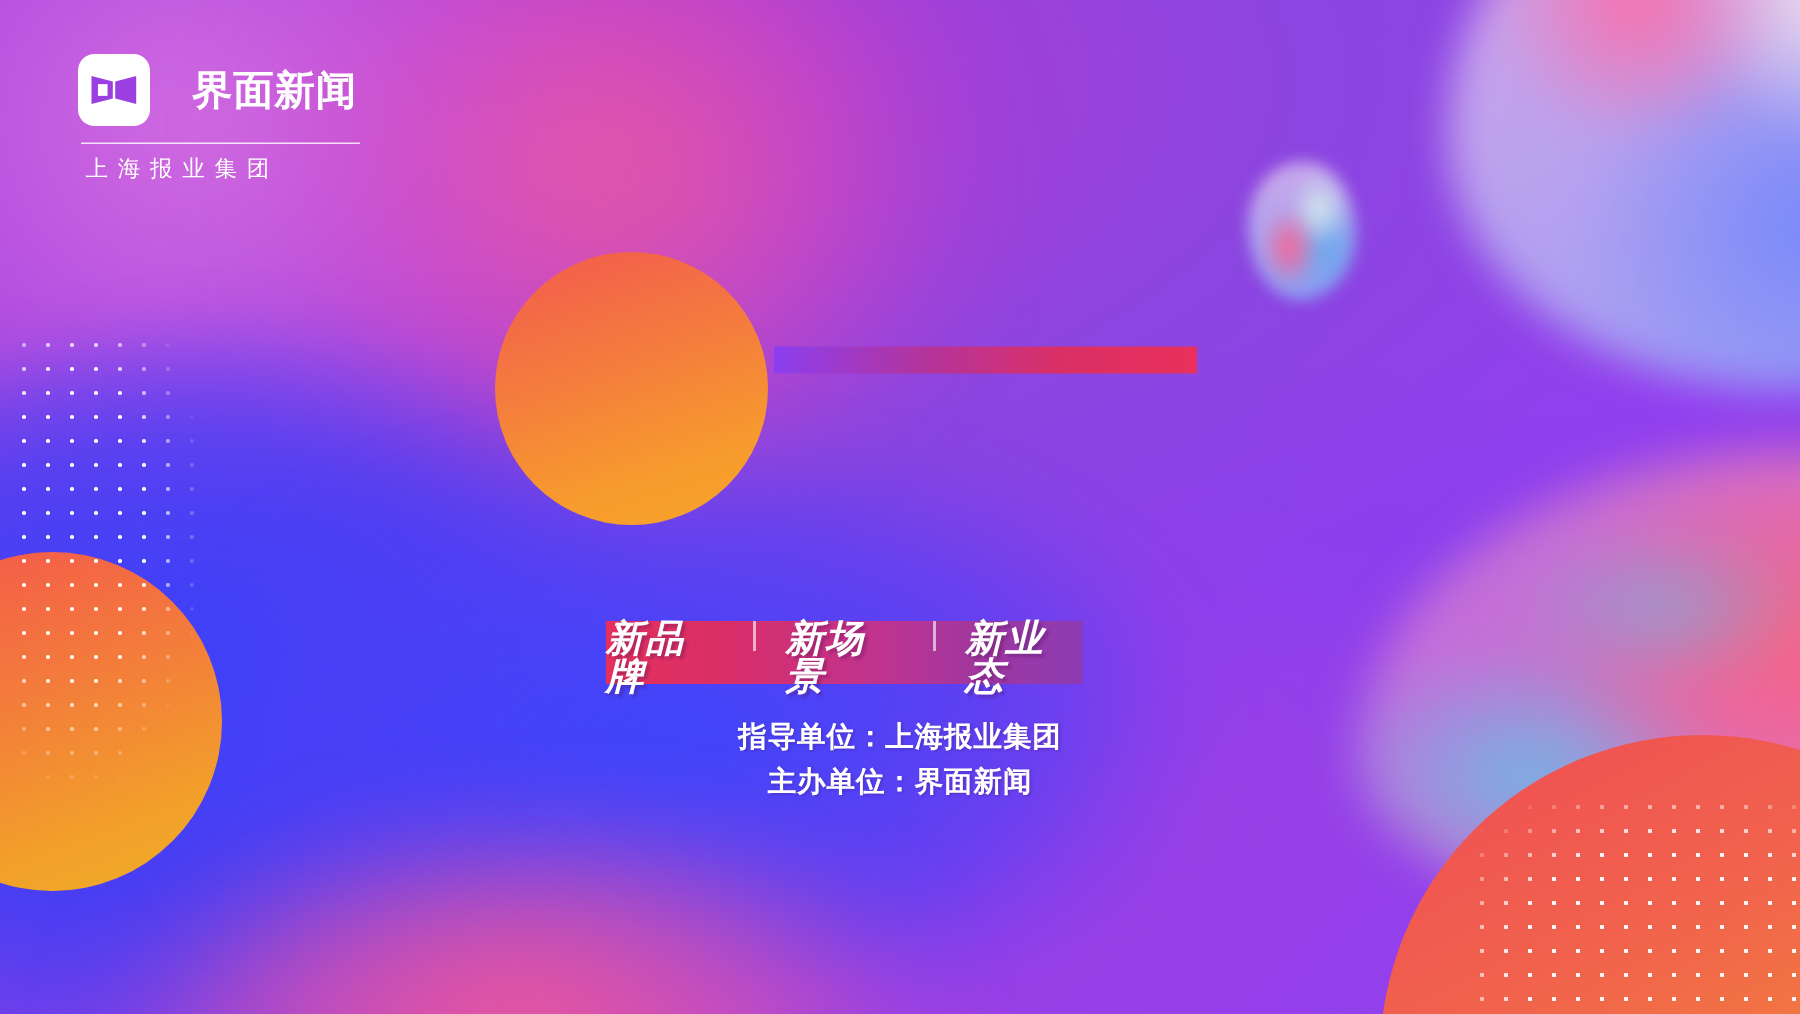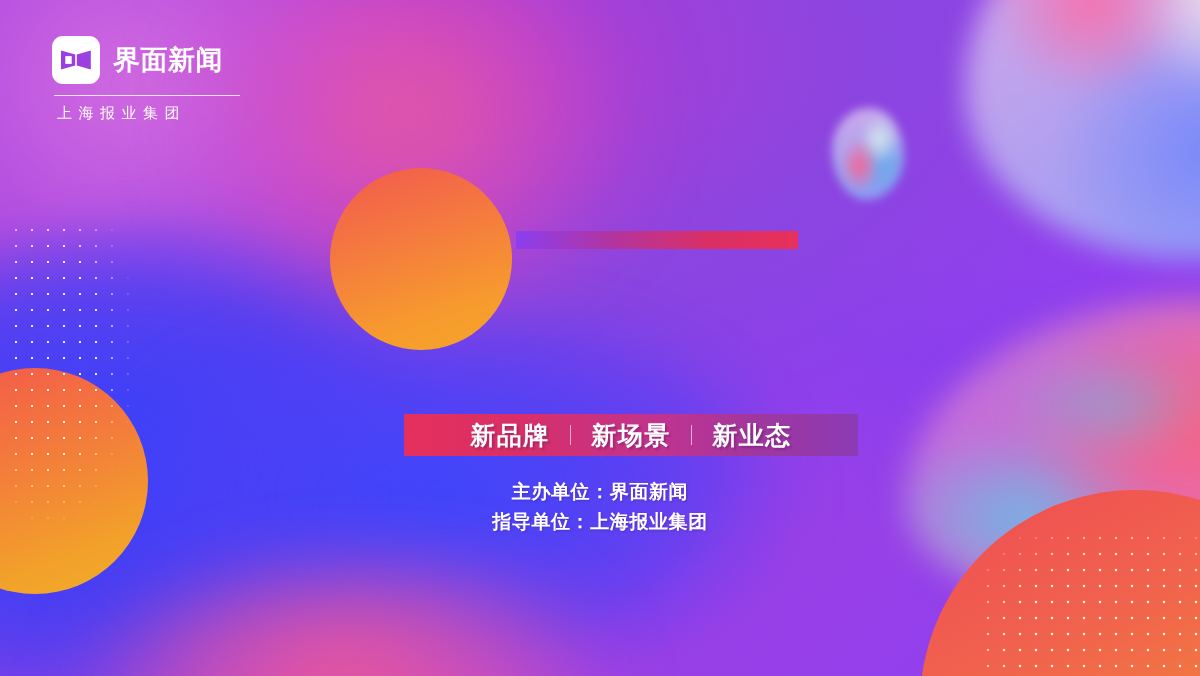--- a/index.html
+++ b/index.html
@@ -127,21 +127,21 @@
     left:980px; top:530px; width:220px; height:146px;
     background-image:radial-gradient(circle, #ffffff 1.4px, transparent 1.6px);
     background-size:16px 16px;
     -webkit-mask-image:radial-gradient(86% 96% at 62% 74%, #000 0%, #000 56%, transparent 92%);
             mask-image:radial-gradient(86% 96% at 62% 74%, #000 0%, #000 56%, transparent 92%);
     opacity:.95;
   }
 
   
   .logo-lockup{ position:absolute; left:52px; top:36px; width:190px; }
-  .logo-row{ display:flex; align-items:center; gap:13px;text-align:center; }
+  .logo-row{ display:flex; align-items:center; gap:28px;text-align:center; }
   .logo-mark{
     width:48px; height:48px; border-radius:11px; background:#fff;
     display:flex; align-items:center; justify-content:center; flex:0 0 auto;
   }
   .logo-mark svg{ display:block; }
   .logo-word{
     color:#fff; font-size:27px; font-weight:bold; letter-spacing:.5px;
     line-height:1; white-space:nowrap;
   }
   .logo-rule{ height:1px; background:rgba(255,255,255,.82); margin:11px 2px 9px 2px; }
@@ -176,23 +176,23 @@
     filter:drop-shadow(5px 6px 3px rgba(58,20,120,.38));
   }
   .main-title span{
     background:linear-gradient(176deg,#ffffff 0%,#ffffff 52%,#f2eefc 70%,#d6cdf2 90%,#c4bcee 100%);
     -webkit-background-clip:text; background-clip:text;
     color:transparent; -webkit-text-fill-color:transparent;
   }
 
   
   .subtitle-bar{
-    position:absolute; left:404px; top:414px; width:454px; height:42px;
+    position:absolute; left:404px; top:414px; width:318px; height:42px;
     background:linear-gradient(90deg,#e5305c 0%,#d92f67 24%,#bf3390 58%,#a0379f 78%,#8c3bb4 100%);
-    display:flex; align-items:center; justify-content:center; gap:20px;
+    display:flex; align-items:flex-start; justify-content:center; gap:20px;font-style:italic;
   }
   .subtitle-bar .st{
     color:#fff; font-size:25px; font-weight:bold; letter-spacing:1.5px;
     line-height:1; text-shadow:2px 2px 2px rgba(80,20,90,.35);
   }
   .subtitle-bar .sep{
     width:1.5px; height:20px; background:rgba(255,255,255,.62);
   }
 
   
@@ -247,17 +247,17 @@
 
   <div class="subtitle-bar">
     <span class="st">新品牌</span>
     <span class="sep"></span>
     <span class="st">新场景</span>
     <span class="sep"></span>
     <span class="st">新业态</span>
   </div>
 
   <div class="org">
+    <div>指导单位：上海报业集团</div>
     <div>主办单位：界面新闻</div>
-    <div>指导单位：上海报业集团</div>
   </div>
 
 </div>
 
 </body></html>

